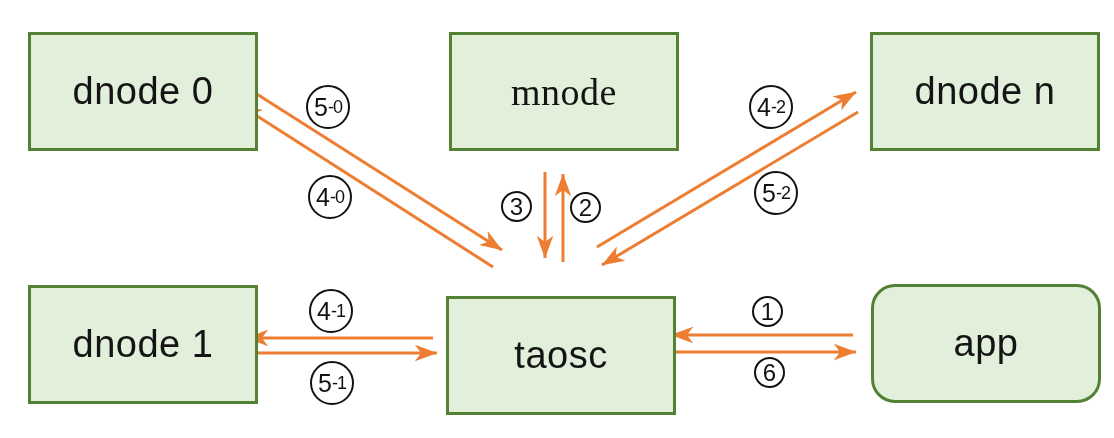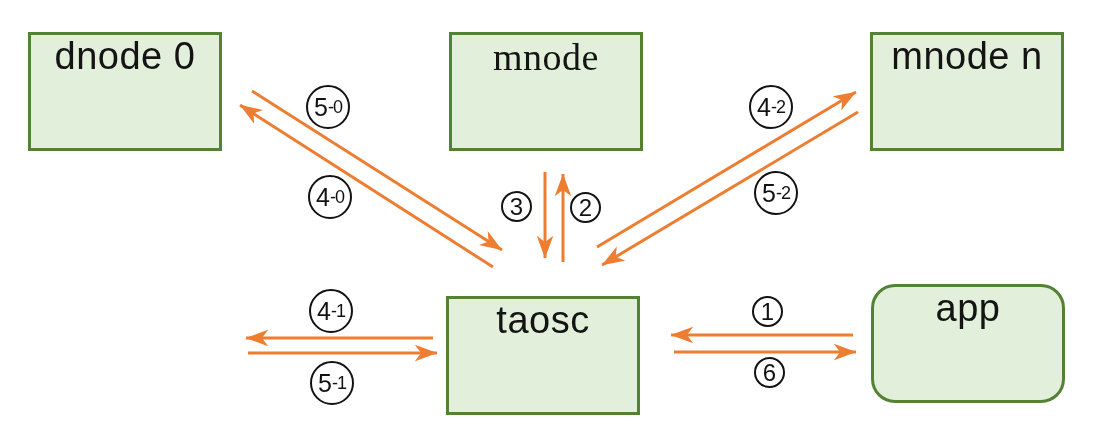--- a/index.html
+++ b/index.html
@@ -21,26 +21,27 @@
     width: 1114px;
     height: 438px;
   }
   .edges-svg line {
     stroke: #ED7D31;
     stroke-width: 3;
     fill: none;
   }
   .node {
     position: absolute;
-    width: 194px;
+    width: 230px;
     height: 119px;
     background: #E2EFDA;
     border: 3px solid #548235;
     box-sizing: border-box;
     display: flex;
+    align-items: center;
     justify-content: center;
   }
   .node-label {
     font-size: 38px;
     color: #141414;
     letter-spacing: 0.5px;
     white-space: nowrap;
   }
   .node-dnode0 { left: 28px;  top: 32px;  }
   .node-mnode  { left: 449px; top: 32px; font-family: Liberation Serif, serif;  }
@@ -109,21 +110,24 @@
     <line x1="674" y1="352" x2="856" y2="352" marker-end="url(#arrow)"></line>
   </svg>
 
   <div class="node node-dnode0">
     <span class="node-label">dnode 0</span>
   </div>
   <div class="node node-mnode">
     <span class="node-label">mnode</span>
   </div>
   <div class="node node-dnoden">
-    <span class="node-label">mnode n</span>
+    <span class="node-label">dnode n</span>
+  </div>
+  <div class="node node-dnode1">
+    <span class="node-label">dnode 1</span>
   </div>
   <div class="node node-taosc">
     <span class="node-label">taosc</span>
   </div>
   <div class="node node-app">
     <span class="node-label">app</span>
   </div>
 
   <div class="badge badge-lg badge-5-0">
     <span class="lbl-main">5</span>

